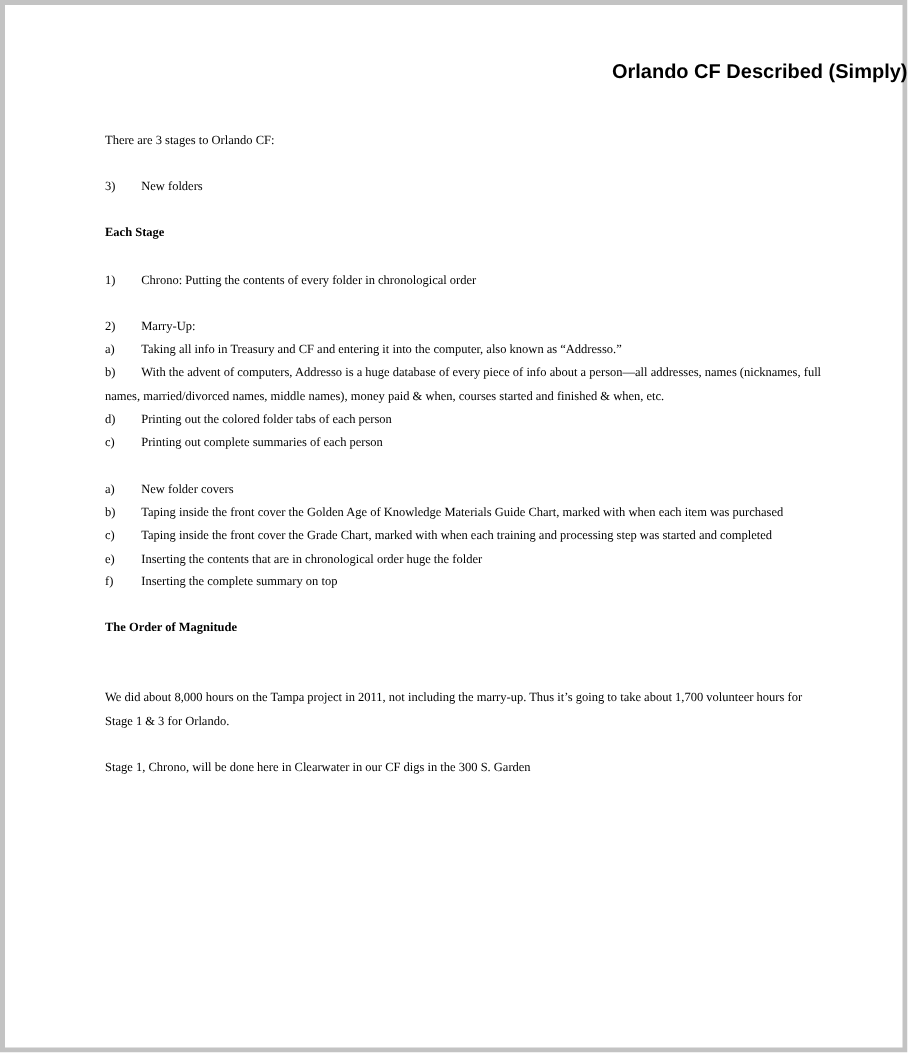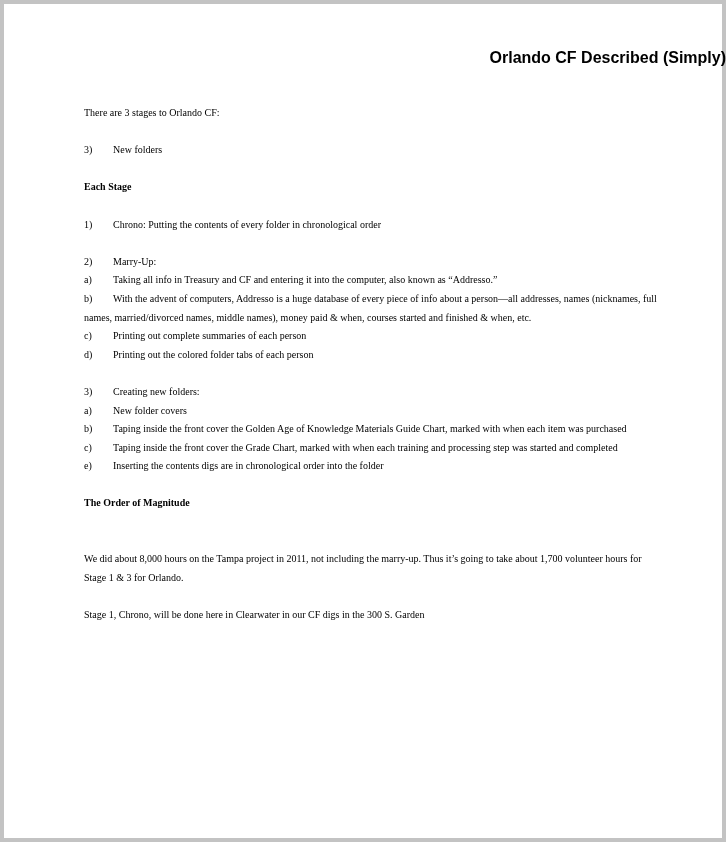--- a/index.html
+++ b/index.html
@@ -50,29 +50,29 @@
 
   <p class="p heading">Each Stage</p>
   <div class="gap"></div>
 
   <div class="li"><span class="num">1)</span><span>Chrono: Putting the contents of every folder in chronological order</span></div>
   <div class="gap"></div>
 
   <div class="li"><span class="num">2)</span><span>Marry-Up:</span></div>
   <div class="wrap"><span class="num">a)</span><span>Taking all info in Treasury and CF and entering it into the computer, also known as “Addresso.”</span></div>
   <div class="wrap"><span class="num">b)</span><span>With the advent of computers, Addresso is a huge database of every piece of info about a person—all addresses, names (nicknames, full names, married/divorced names, middle names), money paid &amp; when, courses started and finished &amp; when, etc.</span></div>
+  <div class="li"><span class="num">d)</span><span>Printing out the colored folder tabs of each person</span></div>
   <div class="li"><span class="num">c)</span><span>Printing out complete summaries of each person</span></div>
-  <div class="li"><span class="num">d)</span><span>Printing out the colored folder tabs of each person</span></div>
   <div class="gap"></div>
 
-  <div class="li"><span class="num">3)</span><span>Creating new folders:</span></div>
   <div class="li"><span class="num">a)</span><span>New folder covers</span></div>
   <div class="wrap"><span class="num">b)</span><span>Taping inside the front cover the Golden Age of Knowledge Materials Guide Chart, marked with when each item was purchased</span></div>
   <div class="wrap"><span class="num">c)</span><span>Taping inside the front cover the Grade Chart, marked with when each training and processing step was started and completed</span></div>
-  <div class="li"><span class="num">e)</span><span>Inserting the contents digs are in chronological order into the folder</span></div>
+  <div class="li"><span class="num">e)</span><span>Inserting the contents that are in chronological order huge the folder</span></div>
+  <div class="li"><span class="num">f)</span><span>Inserting the complete summary on top</span></div>
   <div class="gap"></div>
 
   <p class="p heading">The Order of Magnitude</p>
   <div class="gap"></div>
 
   <div class="gap"></div>
 
   <p class="p">We did about 8,000 hours on the Tampa project in 2011, not including the marry-up. Thus it’s going to take about 1,700 volunteer hours for Stage 1 &amp; 3 for Orlando.</p>
   <div class="gap"></div>
 

